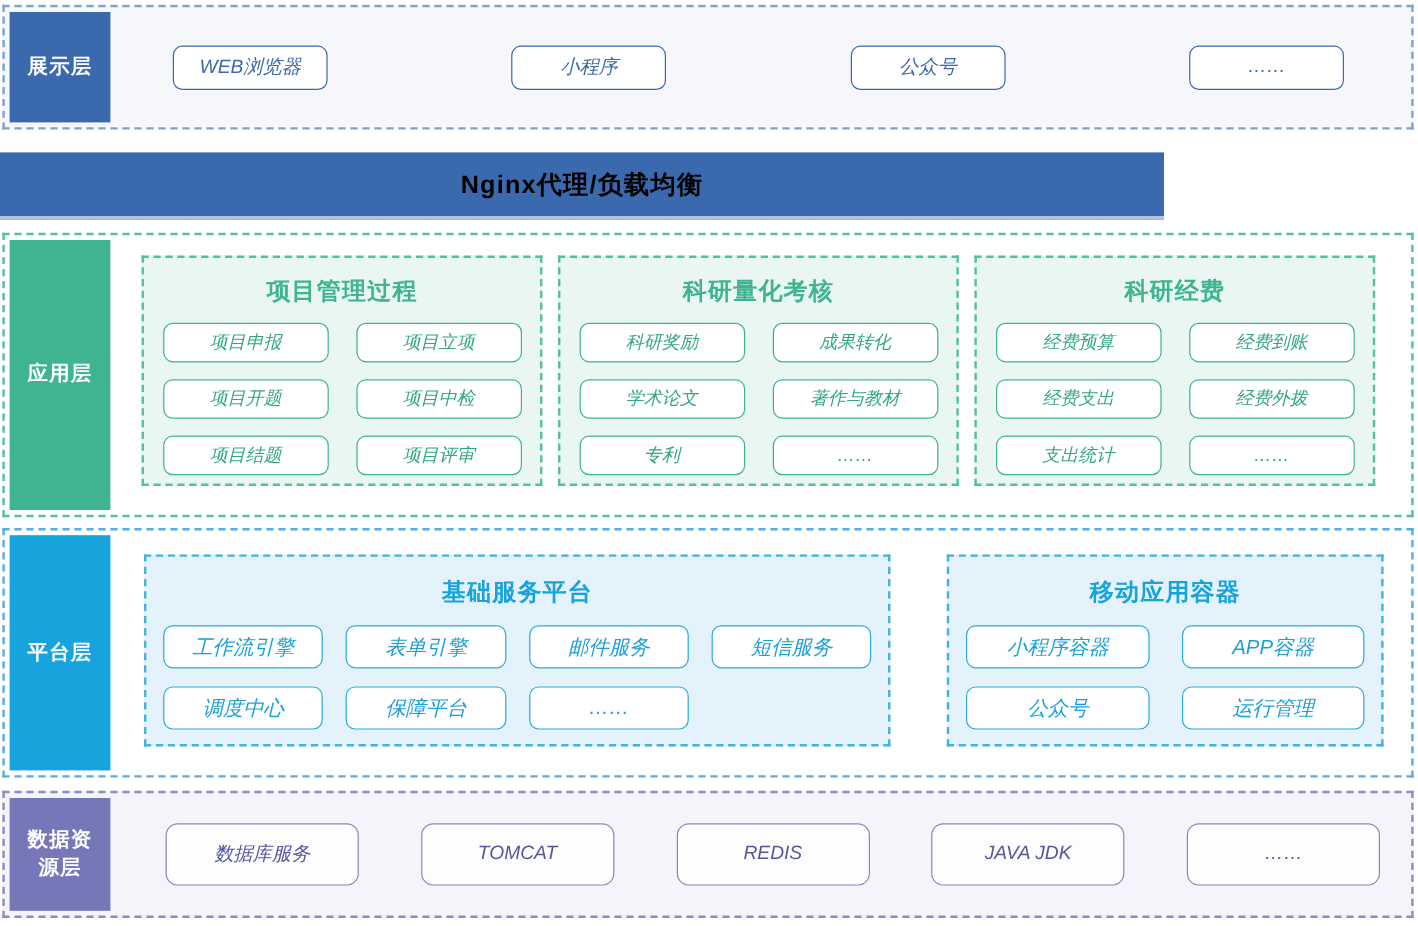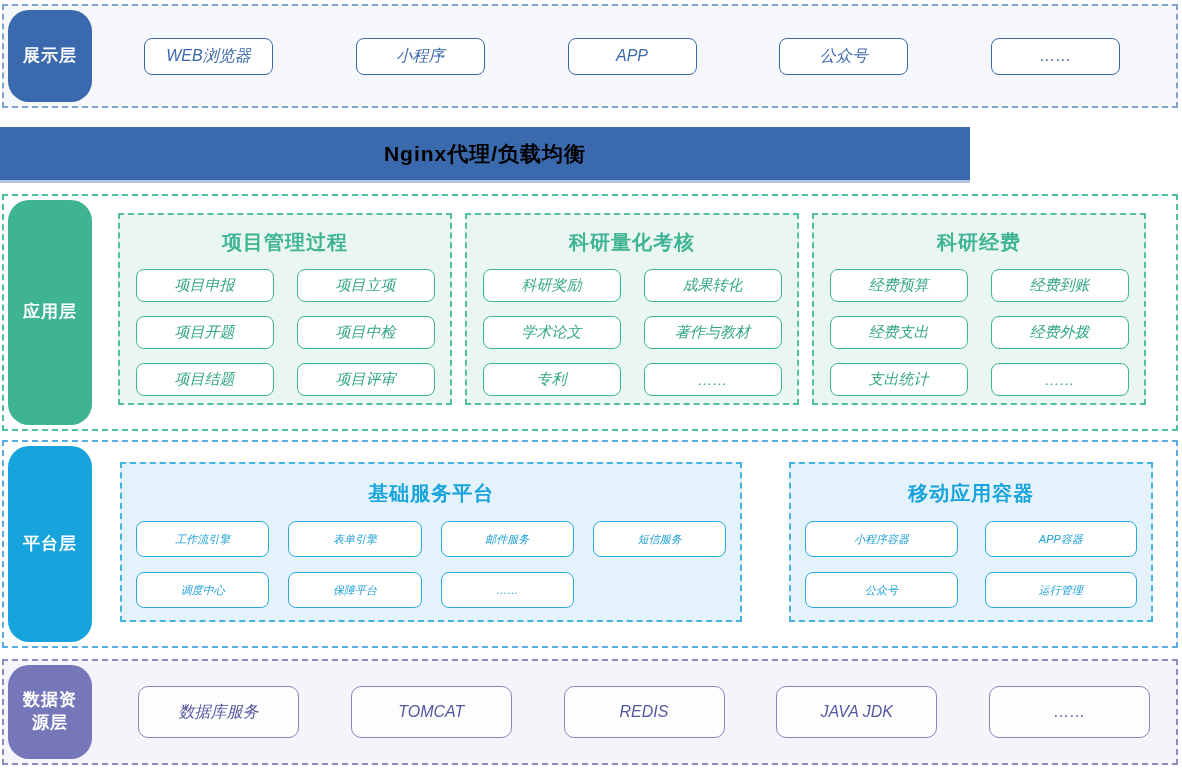--- a/index.html
+++ b/index.html
@@ -9,21 +9,21 @@
   }
   
   .layer {
     position:absolute; left:2px; width:1176px; box-sizing:border-box;
     border:2px dashed #999; display:flex;
   }
   .layer-label {
     flex:none; width:84px; margin:4px; box-sizing:border-box;
     display:flex; align-items:center; justify-content:center;
     color:#ffffff; font-weight:bold; font-size:17px; line-height:1.35;
-    text-align:center; letter-spacing:1px;border-radius:21px;
+    text-align:center; letter-spacing:1px;
   }
   .chip {
     box-sizing:border-box; background:#ffffff; border-radius:8px;
     display:flex; align-items:center; justify-content:center; white-space:nowrap;font-style:italic;
   }
   .group-title { font-weight:bold; font-size:20px; letter-spacing:1px; }
 
   
   .row-present { top:4px; height:104px; border-color:#7fa3cc; background:#f5f7fa; }
   .row-present .layer-label { background:#3a69ad; }
@@ -56,39 +56,38 @@
   .platform-content { flex:1; display:flex; gap:47px; padding:20px 23px 24px 24px; }
   .pf-group {
     box-sizing:border-box; border:2px dashed #45b2e0; background:#e4f2fb;
     display:flex; flex-direction:column; align-items:center; padding:12px 14px 16px;
   }
   .pf-basic { flex:1.78; }
   .pf-mobile { flex:1; }
   .title-cyan { color:#17a3dc; margin:4px 0 14px; }
   .basic-grid { display:grid; grid-template-columns:repeat(4,1fr); gap:15px 19px; width:100%; }
   .mobile-grid { display:grid; grid-template-columns:repeat(2,1fr); gap:15px 27px; width:100%; }
-  .pf-chip { height:36px; border:1px solid #2aa9de; color:#1b9fd8; font-size:11px; }
+  .pf-chip { height:36px; border:1px solid #2aa9de; color:#1b9fd8; font-size:17px; }
 
   
   .row-data { top:659px; height:106px; border-color:#8b8cc6; background:#f4f4fa; }
   .row-data .layer-label { background:#7677b8; padding:0 14px; }
   .data-content { flex:1; display:flex; align-items:center; justify-content:space-between; padding:0 26px 0 42px; }
   .data-chip { width:161px; height:52px; border:1px solid #8587c2; color:#5457a0; font-size:16px; border-radius:10px; background:#fdfdfe; }
 </style>
 </head>
 <body>
 
 <div class="canvas">
 
   <div class="layer row-present">
     <div class="layer-label">展示层</div>
     <div class="present-content">
       <div class="chip present-chip">WEB浏览器</div>
       <div class="chip present-chip">小程序</div>
-      <div class="chip present-chip">APP</div>
       <div class="chip present-chip">公众号</div>
       <div class="chip present-chip">……</div>
     </div>
   </div>
 
   <div class="nginx-bar">Nginx代理/负载均衡</div>
 
   <div class="layer row-app">
     <div class="layer-label">应用层</div>
     <div class="app-content">

